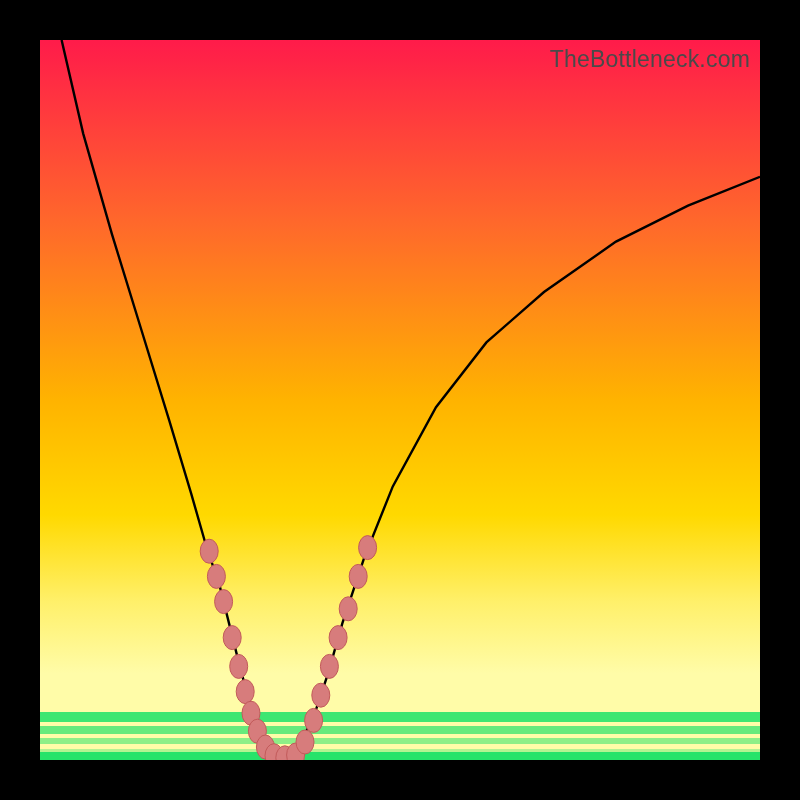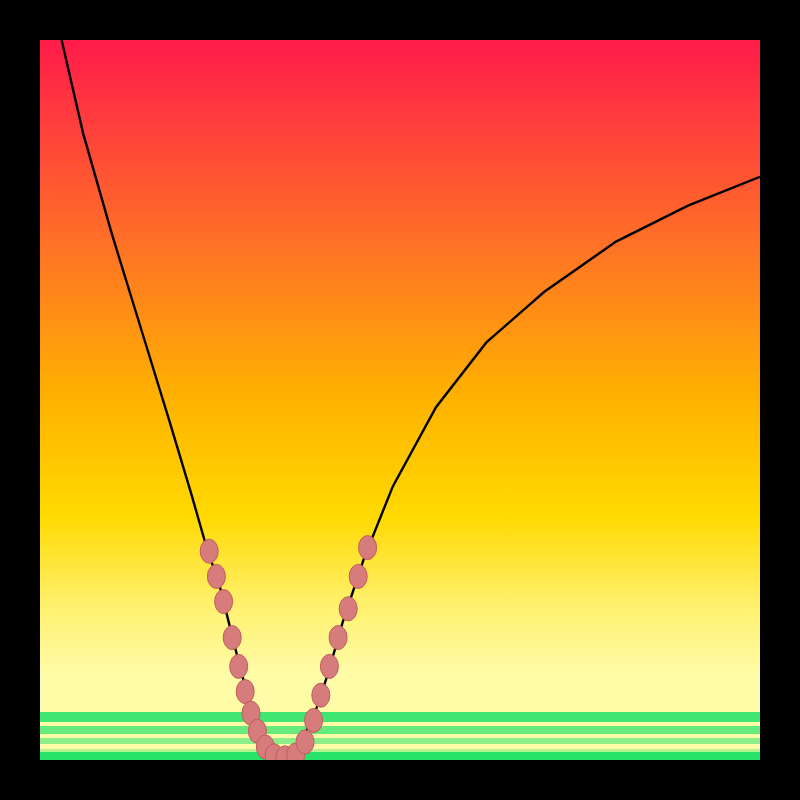--- a/index.html
+++ b/index.html
@@ -85,14 +85,15 @@
           <ellipse cx="273.6" cy="680.4" rx="9" ry="12" fill="#d77c7c" stroke="#c25a5a" stroke-width="1"></ellipse>
           <ellipse cx="280.8" cy="655.2" rx="9" ry="12" fill="#d77c7c" stroke="#c25a5a" stroke-width="1"></ellipse>
           <ellipse cx="289.4" cy="626.4" rx="9" ry="12" fill="#d77c7c" stroke="#c25a5a" stroke-width="1"></ellipse>
           <ellipse cx="298.1" cy="597.6" rx="9" ry="12" fill="#d77c7c" stroke="#c25a5a" stroke-width="1"></ellipse>
           <ellipse cx="308.2" cy="568.8" rx="9" ry="12" fill="#d77c7c" stroke="#c25a5a" stroke-width="1"></ellipse>
           <ellipse cx="318.2" cy="536.4" rx="9" ry="12" fill="#d77c7c" stroke="#c25a5a" stroke-width="1"></ellipse>
           <ellipse cx="327.6" cy="507.6" rx="9" ry="12" fill="#d77c7c" stroke="#c25a5a" stroke-width="1"></ellipse>
         </g>
     </svg>
 
+    <div class="watermark">TheBottleneck.com</div>
   </div>
 </div>
 
 </body></html>

